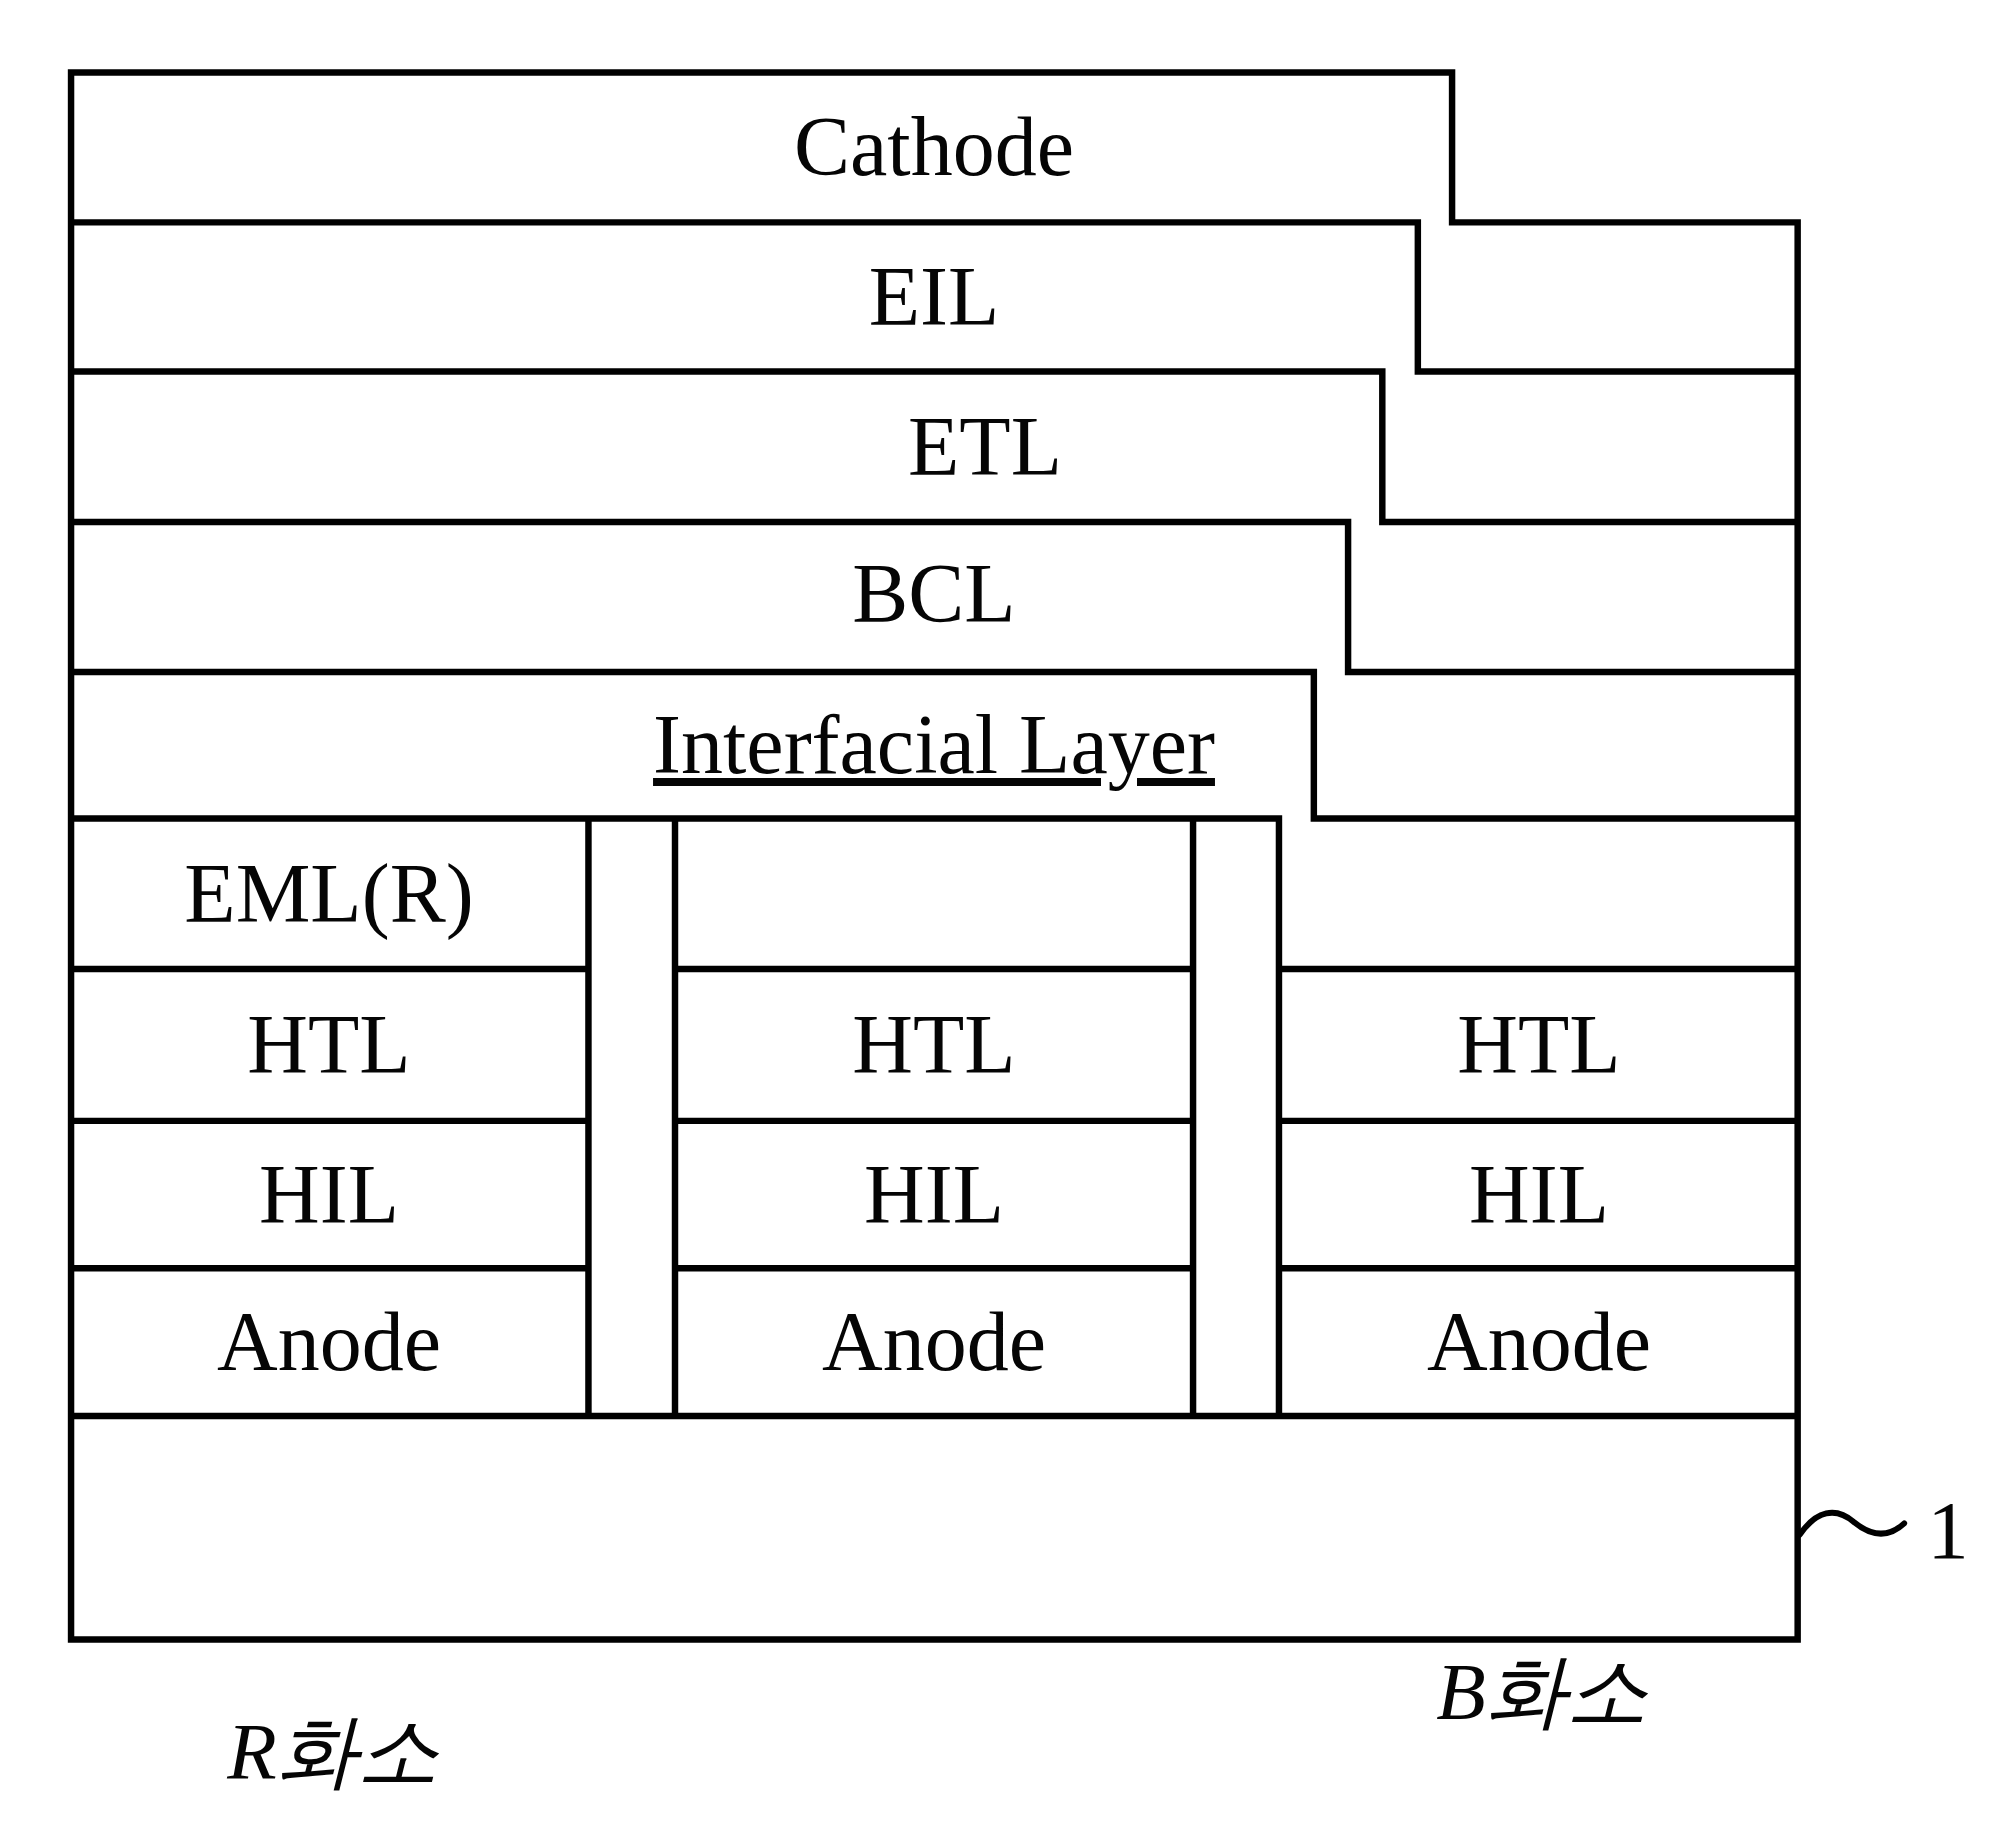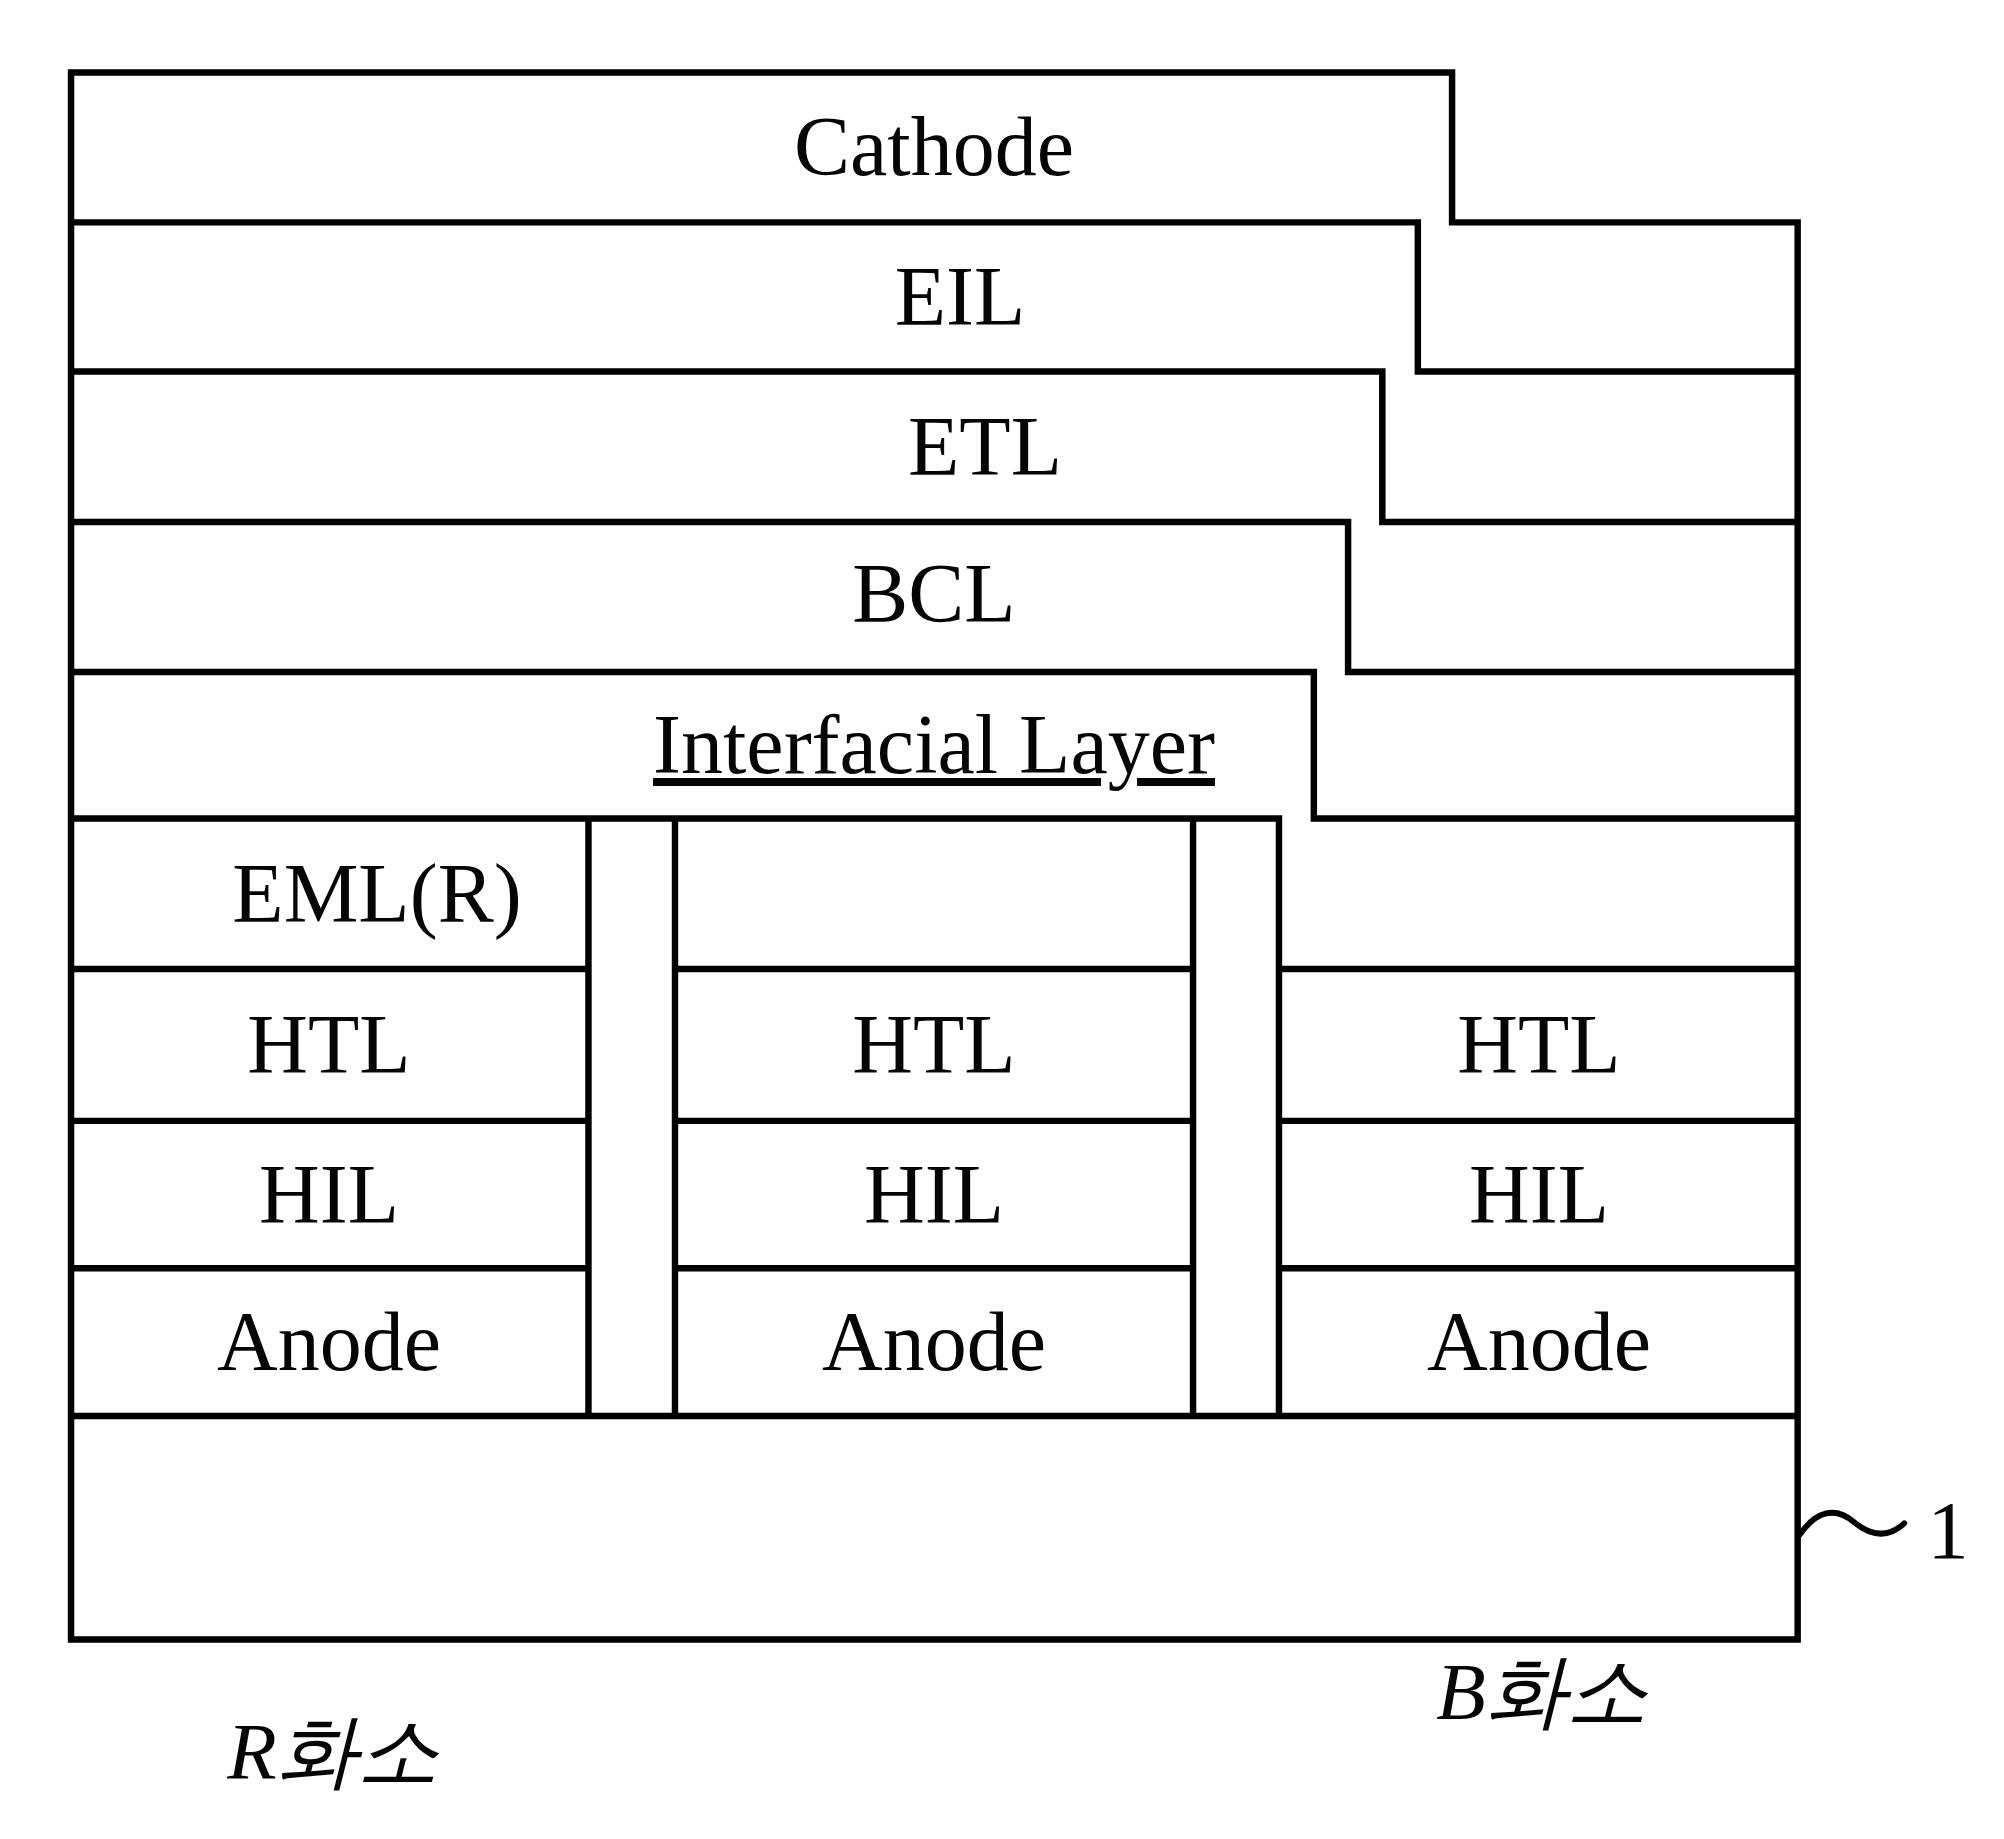--- a/index.html
+++ b/index.html
@@ -64,26 +64,26 @@
              M2783 344 V2538
              M911 1267 V2192
              M1045 1267 V2192
              M1847 1267 V2192
              M1980 1267 V2192"></path>
 
     <path fill="none" stroke="#000000" stroke-width="9" stroke-linecap="round" d="M2786 2376 C2812 2338 2842 2332 2870 2356 C2892 2374 2920 2384 2948 2358"></path>
   </svg>
 
   <div class="lbl" style="left:934px; top:147px;">Cathode</div>
-  <div class="lbl" style="left:960px; top:297px;">EIL</div>
+  <div class="lbl" style="left:934px; top:297px;">EIL</div>
   <div class="lbl" style="left:985px; top:447px;">ETL</div>
   <div class="lbl" style="left:934px; top:594px;">BCL</div>
   <div class="lbl" style="left:934px; top:745px;text-decoration:underline;">Interfacial Layer</div>
 
-  <div class="lbl" style="left:329px;  top:894px;margin-left:48px;">EML(R)</div>
+  <div class="lbl" style="left:329px;  top:894px;">EML(R)</div>
 
   <div class="lbl" style="left:329px;  top:1045px;">HTL</div>
   <div class="lbl" style="left:934px; top:1045px;">HTL</div>
   <div class="lbl" style="left:1539px; top:1045px;">HTL</div>
 
   <div class="lbl" style="left:329px;  top:1195px;">HIL</div>
   <div class="lbl" style="left:934px; top:1195px;">HIL</div>
   <div class="lbl" style="left:1539px; top:1195px;">HIL</div>
 
   <div class="lbl" style="left:329px;  top:1342px;">Anode</div>

